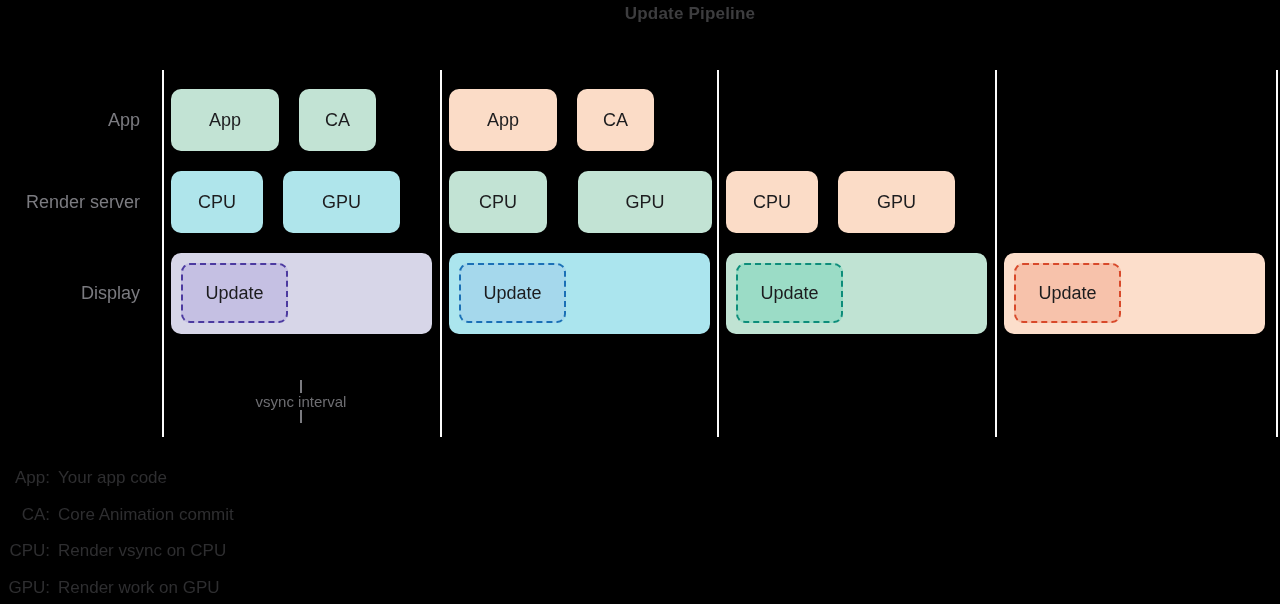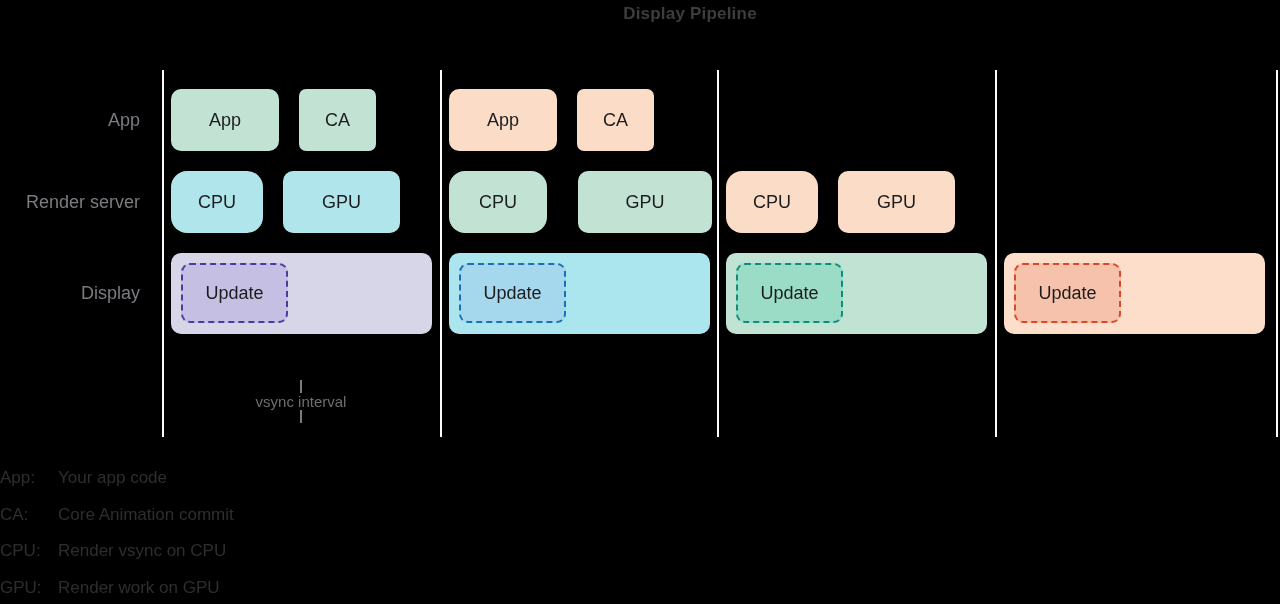--- a/index.html
+++ b/index.html
@@ -18,22 +18,22 @@
   }
   .col{position:absolute;top:0;width:278px;height:100%;}
   .box{
     position:absolute;box-sizing:border-box;border-radius:10px;
     display:flex;align-items:center;justify-content:center;
     font-size:18px;color:#1d1d1f;
   }
   .app-row{top:89px;height:62px;}
   .render-row{top:171px;height:62px;}
   .pos-a{left:9px;width:108px;}    
-  .pos-b{left:137px;width:77px;border-radius:7px;}   
-  .pos-c{left:9px;width:92px;border-radius:16px;}     
+  .pos-b{left:137px;width:77px;}   
+  .pos-c{left:9px;width:92px;}     
   .pos-d{left:121px;width:117px;}  
   .pos-c.wide{width:98px;}
   .pos-d.wide{left:138px;width:134px;}
   .display-outer{
     position:absolute;top:253px;left:9px;width:261px;height:81px;
     box-sizing:border-box;border-radius:10px;
   }
   .update{
     position:absolute;top:10px;left:10px;width:107px;height:60px;
     box-sizing:border-box;border:2.5px dashed #000;border-radius:9px;
@@ -44,29 +44,29 @@
     position:absolute;left:162px;top:380px;width:278px;height:17px;
     display:flex;align-items:center;flex-direction:column;
   }
   .vsync .tick{width:2px;height:13px;background:#7b7b80;flex:0 0 auto;}
   .vsync .hline{flex:1 1 auto;height:2px;background:#76767a;}
   .vsync .vsync-label{
     flex:0 0 auto;margin:0 13px;font-size:15px;color:#6e6e72;white-space:nowrap;
   }
   .legend{position:absolute;left:0;top:460px;}
   .legend-row{display:flex;height:36.5px;align-items:center;font-size:17px;color:#2e2e30;}
-  .legend-key{display:inline-block;width:50px;text-align:left;flex:0 0 auto;}
+  .legend-key{display:inline-block;width:50px;text-align:right;flex:0 0 auto;}
   .legend-text{margin-left:8px;white-space:nowrap;}
 </style>
 </head>
 <body>
 
 <div id="canvas">
 
-  <div class="title">Display Pipeline</div>
+  <div class="title">Update Pipeline</div>
 
   <div class="vline" style="left:162px"></div>
   <div class="vline" style="left:440px"></div>
   <div class="vline" style="left:717px"></div>
   <div class="vline" style="left:995px"></div>
   <div class="vline" style="left:1276px"></div>
 
   <div class="row-label" style="top:110px">App</div>
   <div class="row-label" style="top:192px">Render server</div>
   <div class="row-label" style="top:283px">Display</div>

